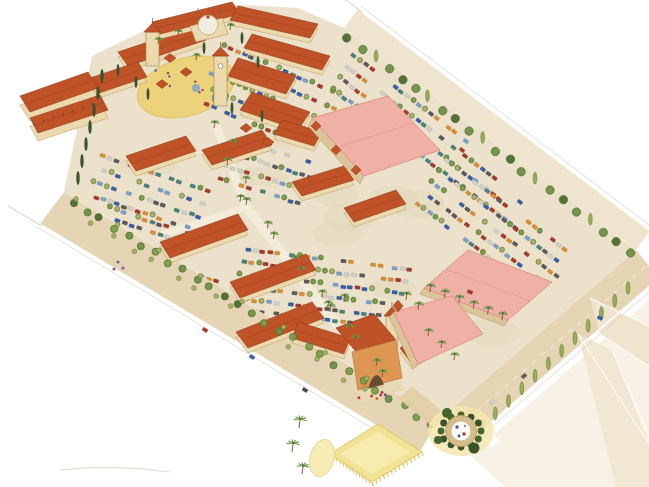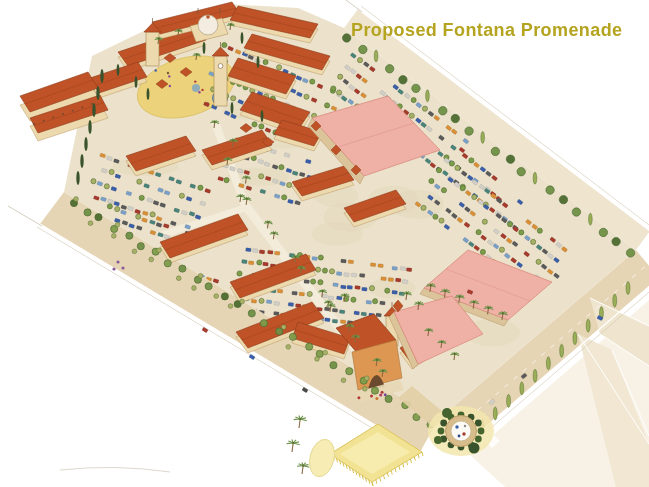--- a/index.html
+++ b/index.html
@@ -1113,14 +1113,13 @@
       <rect x="-2.7" y="-1.8" width="5.4" height="3.6" rx="0.8" fill="#d1cfc8" stroke="#333333" stroke-opacity="0.25" stroke-width="0.4" transform="translate(492,402) rotate(-40)"></rect>
       <rect x="-2.7" y="-1.8" width="5.4" height="3.6" rx="0.8" fill="#5a5a5a" stroke="#333333" stroke-opacity="0.25" stroke-width="0.4" transform="translate(524,376) rotate(-40)"></rect>
       <rect x="-2.7" y="-1.8" width="5.4" height="3.6" rx="0.8" fill="#3a5fa8" stroke="#333333" stroke-opacity="0.25" stroke-width="0.4" transform="translate(600,318) rotate(25)"></rect>
       <rect x="-2.7" y="-1.8" width="5.4" height="3.6" rx="0.8" fill="#a63b2c" stroke="#333333" stroke-opacity="0.25" stroke-width="0.4" transform="translate(462,150) rotate(37)"></rect>
       <rect x="-2.7" y="-1.8" width="5.4" height="3.6" rx="0.8" fill="#3a5fa8" stroke="#333333" stroke-opacity="0.25" stroke-width="0.4" transform="translate(520,202) rotate(37)"></rect>
       <rect x="-2.7" y="-1.8" width="5.4" height="3.6" rx="0.8" fill="#a63b2c" stroke="#333333" stroke-opacity="0.25" stroke-width="0.4" transform="translate(470,292) rotate(20)"></rect>
       <circle cx="118" cy="262" r="1.6" fill="#8a5a9a"></circle>
       <circle cx="123" cy="268" r="1.6" fill="#8a5a9a"></circle>
       <circle cx="114" cy="269" r="1.6" fill="#8a5a9a"></circle>
     </svg>
-  <div id="title" style="color: rgb(181, 164, 31);">Proposed Fontana Promenade</div>
 </div>
 
 </body></html>

